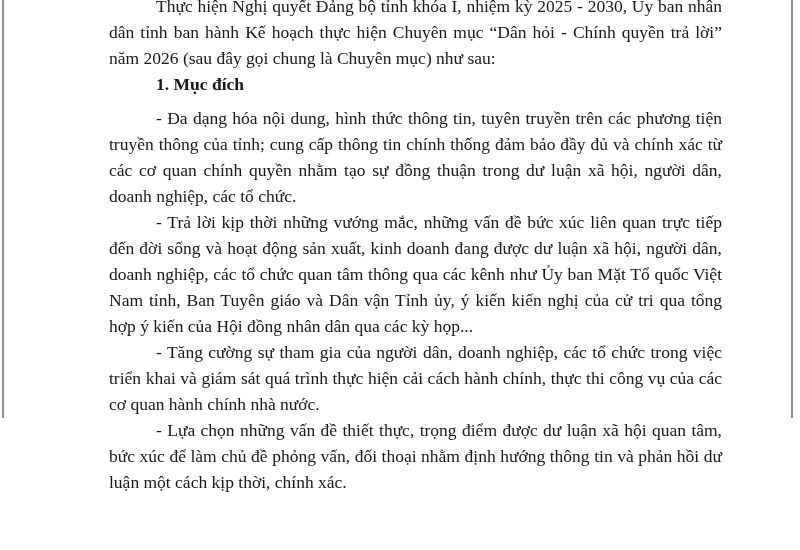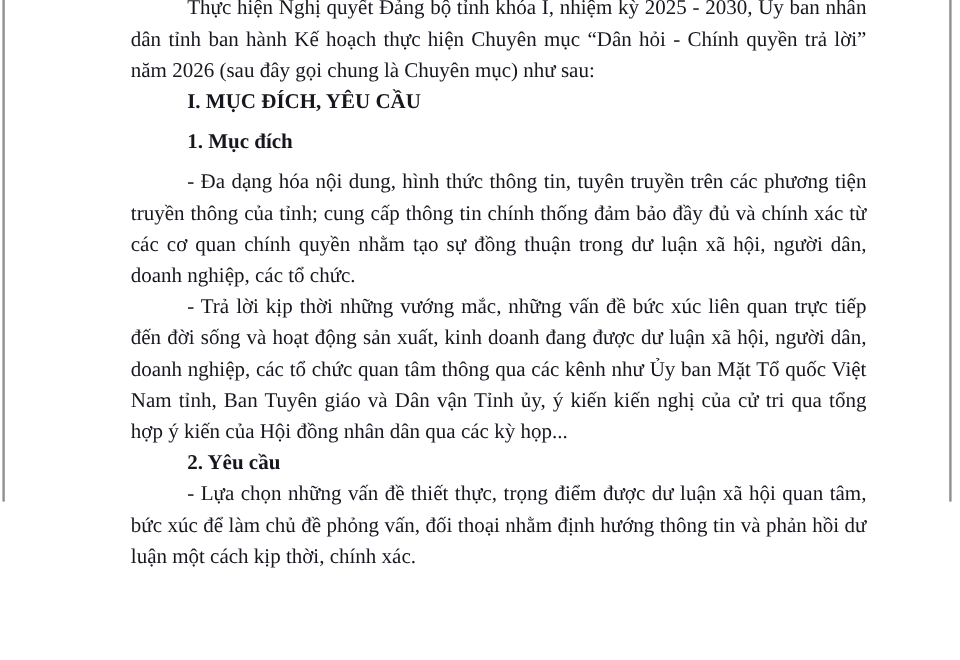--- a/index.html
+++ b/index.html
@@ -55,26 +55,25 @@
 </head>
 <body>
 
 <div class="page">
   <div class="edge-line left"></div>
   <div class="edge-line right"></div>
 
   <div class="content">
     <p class="para">Thực hiện Nghị quyết Đảng bộ tỉnh khóa I, nhiệm kỳ 2025 - 2030, Ủy ban nhân dân tỉnh ban hành Kế hoạch thực hiện Chuyên mục “Dân hỏi - Chính quyền trả lời” năm 2026 (sau đây gọi chung là Chuyên mục) như sau:</p>
 
-    <p class="heading">I. MỤC ĐÍCH, YÊU CẦU</p>
 
     <p class="subheading first">1. Mục đích</p>
 
     <p class="para">- Đa dạng hóa nội dung, hình thức thông tin, tuyên truyền trên các phương tiện truyền thông của tỉnh; cung cấp thông tin chính thống đảm bảo đầy đủ và chính xác từ các cơ quan chính quyền nhằm tạo sự đồng thuận trong dư luận xã hội, người dân, doanh nghiệp, các tổ chức.</p>
 
     <p class="para">- Trả lời kịp thời những vướng mắc, những vấn đề bức xúc liên quan trực tiếp đến đời sống và hoạt động sản xuất, kinh doanh đang được dư luận xã hội, người dân, doanh nghiệp, các tổ chức quan tâm thông qua các kênh như Ủy ban Mặt Tổ quốc Việt Nam tỉnh, Ban Tuyên giáo và Dân vận Tỉnh ủy, ý kiến kiến nghị của cử tri qua tổng hợp ý kiến của Hội đồng nhân dân qua các kỳ họp...</p>
 
+    <p class="para">- Tăng cường sự tham gia của người dân, doanh nghiệp, các tổ chức trong việc triển khai và giám sát quá trình thực hiện cải cách hành chính, thực thi công vụ của các cơ quan hành chính nhà nước.</p>
 
-    <p class="subheading">2. Yêu cầu</p>
 
     <p class="para">- Lựa chọn những vấn đề thiết thực, trọng điểm được dư luận xã hội quan tâm, bức xúc để làm chủ đề phỏng vấn, đối thoại nhằm định hướng thông tin và phản hồi dư luận một cách kịp thời, chính xác.</p>
   </div>
 </div>
 
 </body></html>

